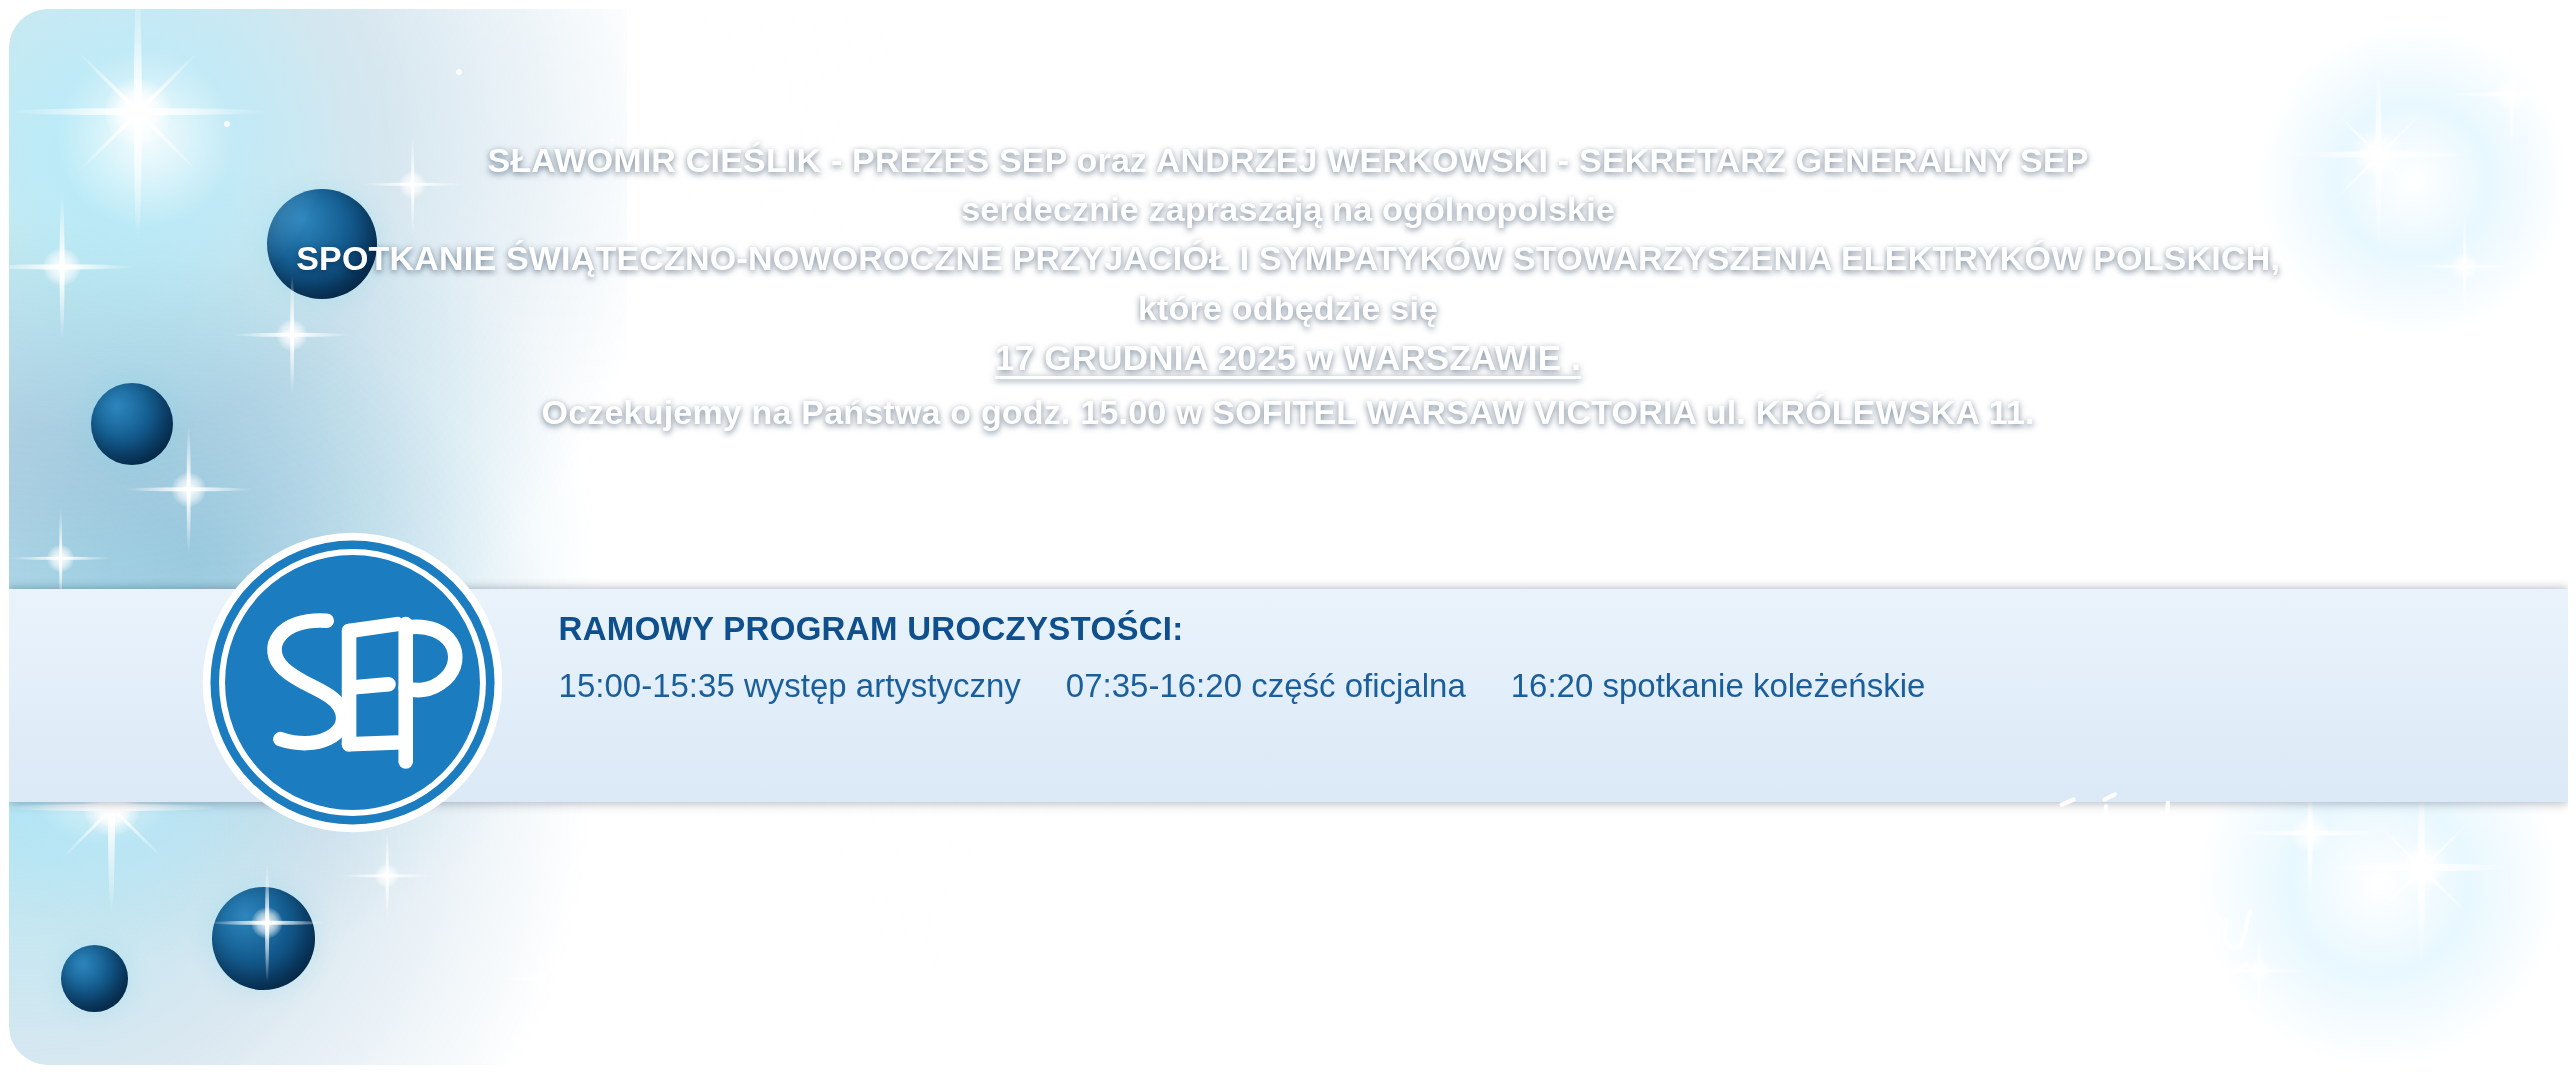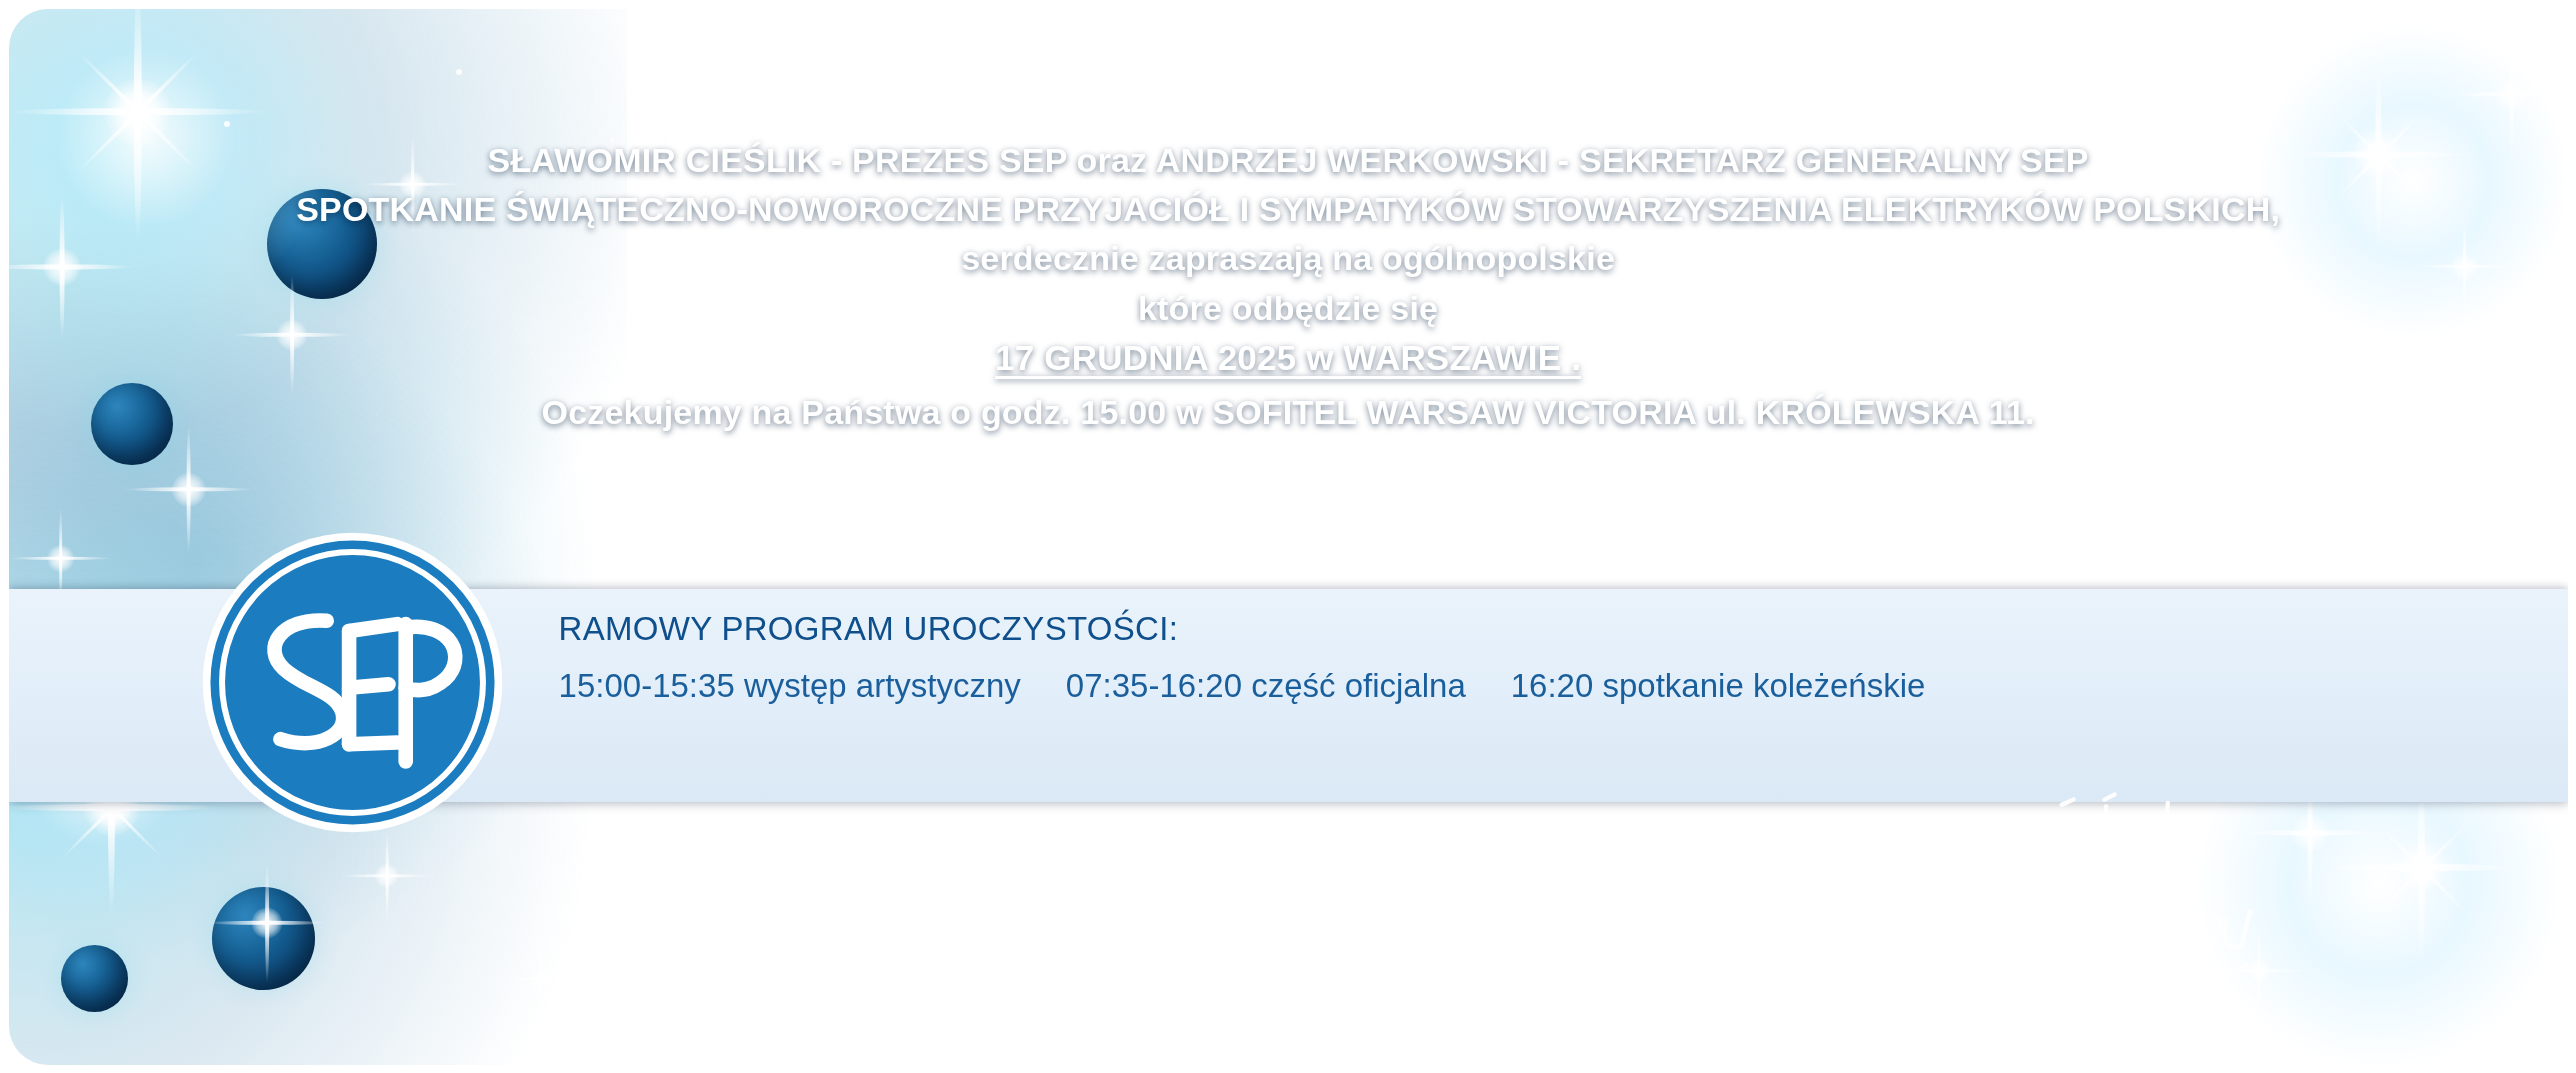--- a/index.html
+++ b/index.html
@@ -168,21 +168,21 @@
   }
   .program-text {
     position: absolute;
     left: 550px;
     top: 601px;
     z-index: 7;
     color: #10528f;
   }
   .program-title {
     font-size: 33px;
-    font-weight: normal;
+    font-weight: bold;
     letter-spacing: 0.3px;
     margin: 0 0 19px 0;
     color: #0e4f8c;
   }
   .program-items {
     display: flex;
     align-items: baseline;
     gap: 45px;
     font-size: 33px;
     color: #1a5f9c;
@@ -331,22 +331,22 @@
     <div class="dot" style="left:1975px; top:936px; width:5.2px; height:5.2px; opacity:.5;"></div>
     <div class="dot" style="left:1674px; top:996px; width:4.3px; height:4.3px; opacity:.45;"></div>
     <div class="dot" style="left:1288px; top:962px; width:5.2px; height:5.2px; opacity:.45;"></div>
     <div class="dot" style="left:927px; top:1022px; width:4.3px; height:4.3px; opacity:.4;"></div>
     <div class="dot" style="left:369px;  top:653px; width:5.2px; height:5.2px; opacity:.8;"></div>
     <div class="dot" style="left:215px;  top:112px; width:6.9px; height:6.9px; opacity:.9;"></div>
   </div>
 
   <div class="headline-block">
     <p class="hl l1">SŁAWOMIR CIEŚLIK - PREZES SEP oraz ANDRZEJ WERKOWSKI - SEKRETARZ GENERALNY SEP</p>
+    <p class="hl l2">serdecznie zapraszają na ogólnopolskie</p>
     <p class="hl l3">SPOTKANIE ŚWIĄTECZNO-NOWOROCZNE PRZYJACIÓŁ I SYMPATYKÓW STOWARZYSZENIA ELEKTRYKÓW POLSKICH,</p>
-    <p class="hl l2">serdecznie zapraszają na ogólnopolskie</p>
     <p class="hl l4">które odbędzie się</p>
     <p class="hl l5">17 GRUDNIA 2025 w WARSZAWIE .</p>
     <p class="hl l6">Oczekujemy na Państwa o godz. 15.00 w SOFITEL WARSAW VICTORIA ul. KRÓLEWSKA 11.</p>
   </div>
 
   <div class="program-band"></div>
 
   <div class="program-text">
     <p class="program-title">RAMOWY PROGRAM UROCZYSTOŚCI:</p>
     <div class="program-items">

